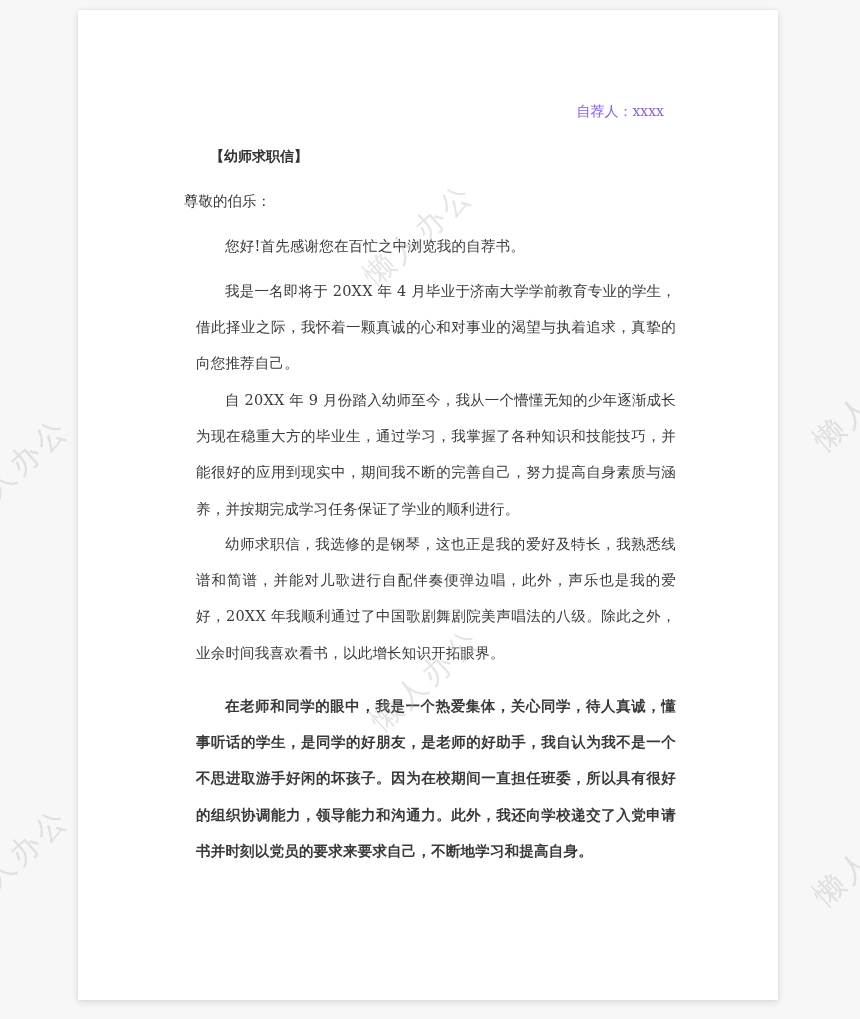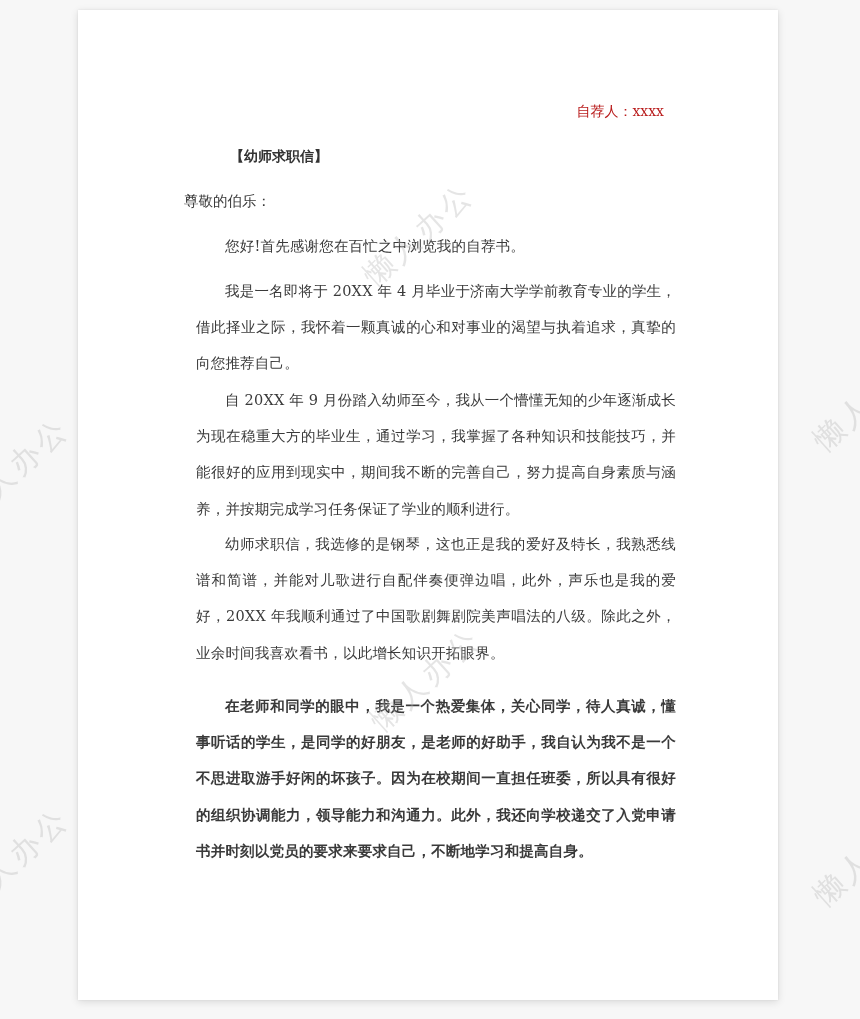--- a/index.html
+++ b/index.html
@@ -44,33 +44,32 @@
       color: #3a3a3a;
       font-size: 14.5px;
     }
     .recommender {
       position: absolute;
       right: 0;
       top: 0;
       height: 22px;
       line-height: 22px;
       font-size: 14px;
-      color: #b91c1c;
+      color: #8b5cf6;
     }
     .title {
       position: absolute;
       left: 26px;
       top: 45px;
       height: 22px;
       line-height: 22px;
       font-family: "DejaVu Sans", "Liberation Sans", sans-serif;
       font-weight: bold;
       font-size: 14px;
       color: #333;
-      margin-left: 20px;
     }
     .salutation {
       position: absolute;
       left: 0;
       top: 90px;
       height: 22px;
       line-height: 22px;
       text-align: right;
     }
     .para {

